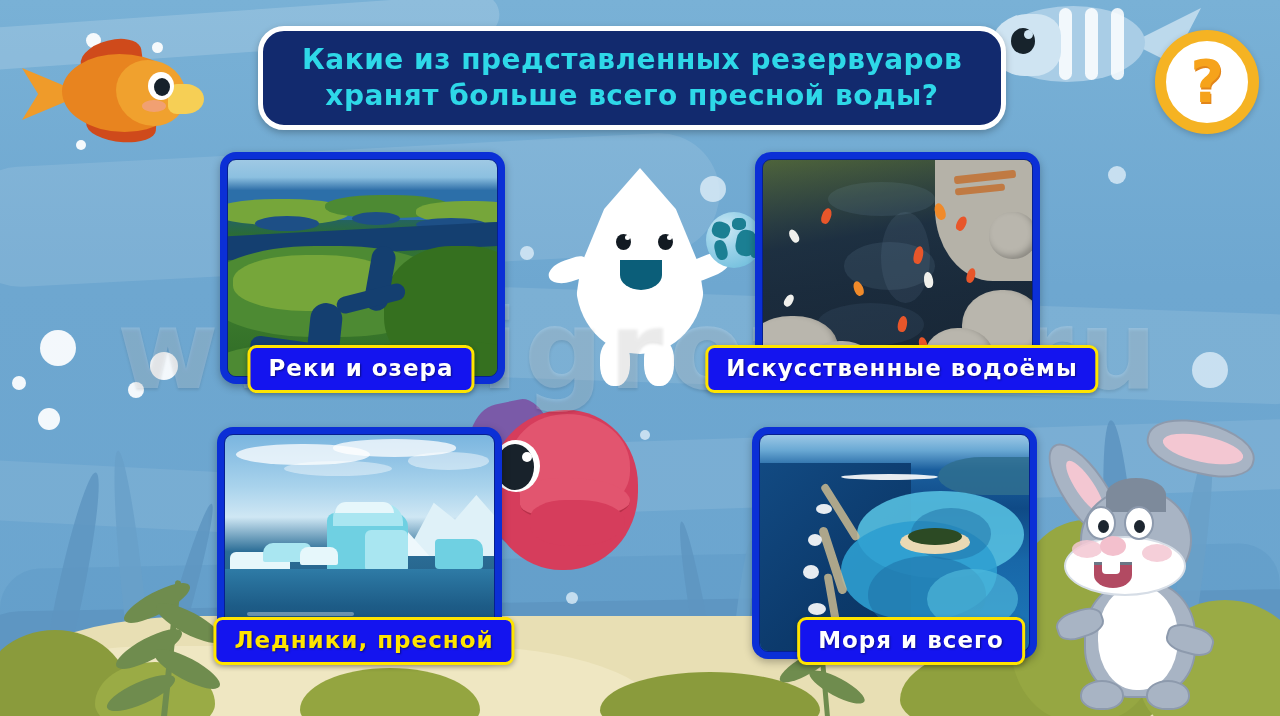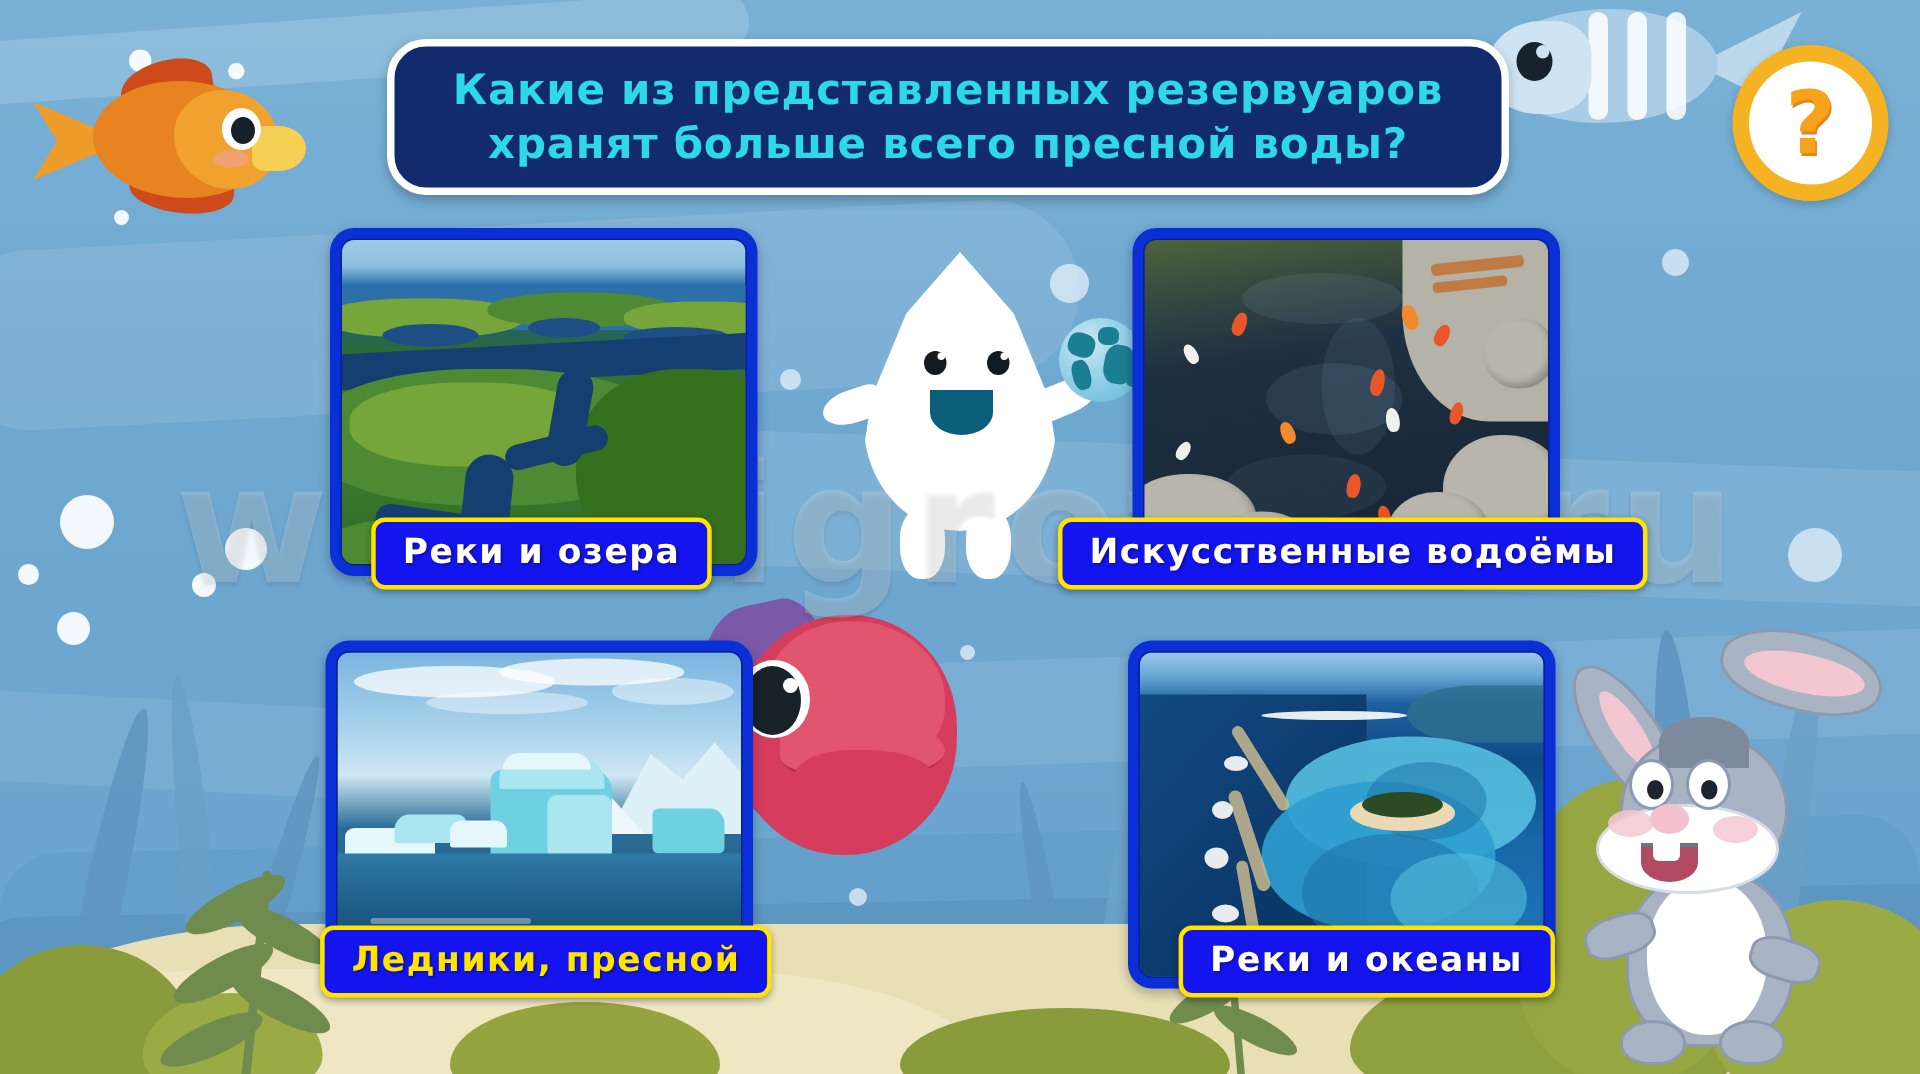--- a/index.html
+++ b/index.html
@@ -535,14 +535,14 @@
     <div class="oc-surf" style="left:21%; top:32%; width:16px; height:10px;"></div>
     <div class="oc-surf" style="left:18%; top:46%; width:14px; height:12px;"></div>
     <div class="oc-surf" style="left:16%; top:60%; width:16px; height:14px;"></div>
     <div class="oc-surf" style="left:18%; top:78%; width:18px; height:12px;"></div>
     <div class="oc-surf" style="left:24%; top:90%; width:16px; height:10px;"></div>
     <div class="oc-islandsand" style="left:52%; top:44%; width:26%; height:11%;"></div>
     <div class="oc-island" style="left:55%; top:43%; width:20%; height:8%;"></div>
   </div>
 </div>
 <div class="card-label" id="label-oceans">
-  <span>Реки и океаны</span>
+  <span>Моря и всего</span>
 </div>
 
 </body></html>

